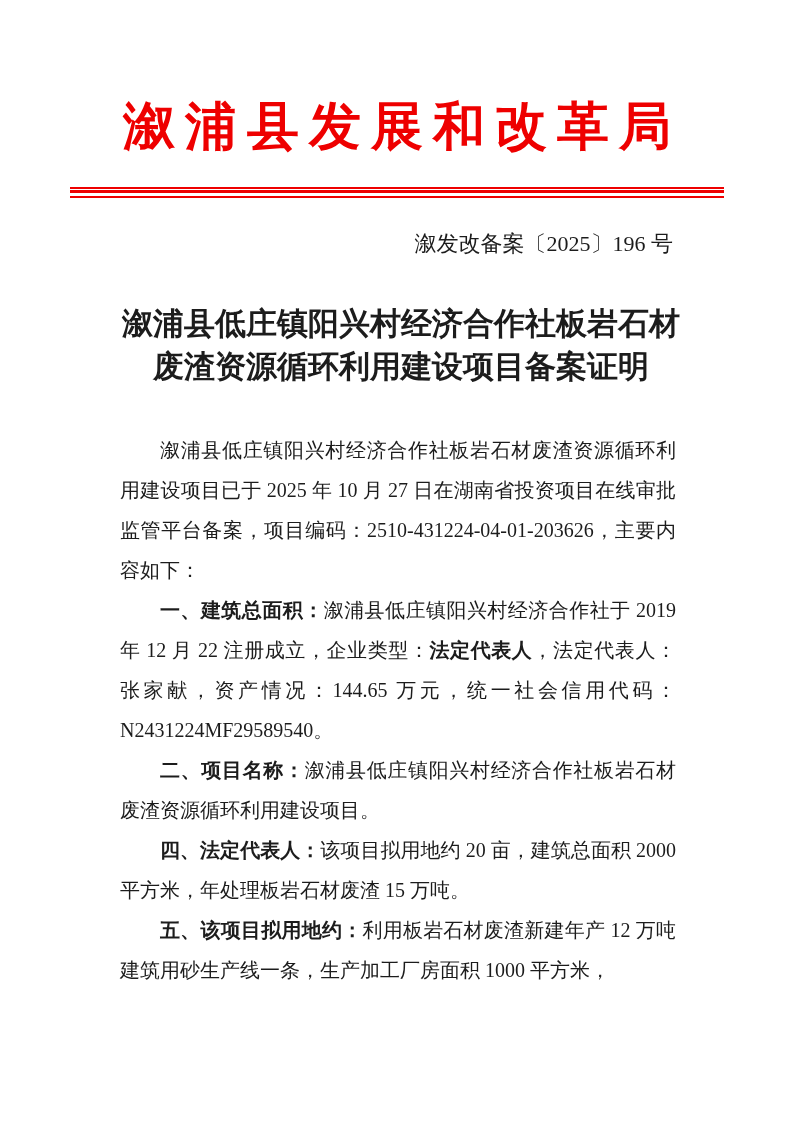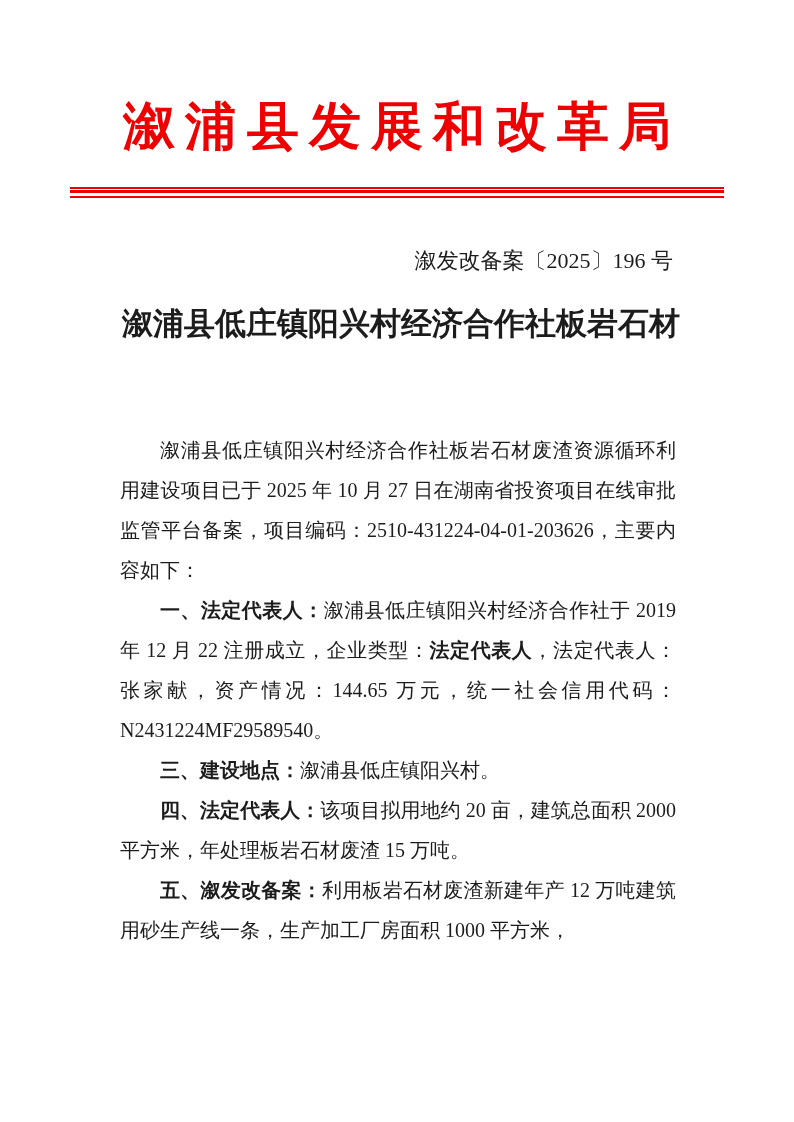--- a/index.html
+++ b/index.html
@@ -34,21 +34,21 @@
     top: 187px; left: 70px; right: 70px;
   }
   .rule-a { height: 2px; background: var(--accent); }
   .rule-gap-thin { height: 1px; background: var(--paper); }
   .rule-b { height: 3px; background: var(--accent); }
   .rule-gap { height: 3px; background: var(--paper); }
   .rule-c { height: 2px; background: var(--accent); }
   
   .doc-number {
     position: absolute;
-    top: 246px; right: 121px;
+    top: 229px; right: 121px;
     font-size: 22px;
     line-height: 30px;
     white-space: nowrap;
   }
   
   .doc-title {
     position: absolute;
     top: 302px; left: 60px; right: 52px;
     text-align: center;
     font-family: "Liberation Sans", "DejaVu Sans", sans-serif;
@@ -87,23 +87,24 @@
     <div class="rule-gap-thin"></div>
     <div class="rule-b"></div>
     <div class="rule-gap"></div>
     <div class="rule-c"></div>
   </div>
 
   <div class="doc-number">溆发改备案〔2025〕196 号</div>
 
   <div class="doc-title">
     <div>溆浦县低庄镇阳兴村经济合作社板岩石材</div>
+    <div>废渣资源循环利用建设项目备案证明</div>
   </div>
 
   <div class="doc-body">
       <p class="para"><span class="seg">溆浦县低庄镇阳兴村经济合作社板岩石材废渣资源循环利用建设项目已于 2025 年 10 月 27 日在湖南省投资项目在线审批监管平台备案，项目编码：2510-431224-04-01-203626，主要内容如下：</span></p>
-      <p class="para"><span class="seg bold">一、法定代表人：</span><span class="seg">溆浦县低庄镇阳兴村经济合作社于 2019 年 12 月 22 注册成立，企业类型：</span><span class="seg bold">法定代表人</span><span class="seg">，法定代表人：张家献，资产情况：144.65 万元，统一社会信用代码：N2431224MF29589540。</span></p>
-      <p class="para"><span class="seg bold">三、建设地点：</span><span class="seg">溆浦县低庄镇阳兴村。</span></p>
+      <p class="para"><span class="seg bold">一、建筑总面积：</span><span class="seg">溆浦县低庄镇阳兴村经济合作社于 2019 年 12 月 22 注册成立，企业类型：</span><span class="seg bold">法定代表人</span><span class="seg">，法定代表人：张家献，资产情况：144.65 万元，统一社会信用代码：N2431224MF29589540。</span></p>
+      <p class="para"><span class="seg bold">二、项目名称：</span><span class="seg">溆浦县低庄镇阳兴村经济合作社板岩石材废渣资源循环利用建设项目。</span></p>
       <p class="para"><span class="seg bold">四、法定代表人：</span><span class="seg">该项目拟用地约 20 亩，建筑总面积 2000 平方米，年处理板岩石材废渣 15 万吨。</span></p>
-      <p class="para"><span class="seg bold">五、溆发改备案：</span><span class="seg">利用板岩石材废渣新建年产 12 万吨建筑用砂生产线一条，生产加工厂房面积 1000 平方米，</span></p>
+      <p class="para"><span class="seg bold">五、该项目拟用地约：</span><span class="seg">利用板岩石材废渣新建年产 12 万吨建筑用砂生产线一条，生产加工厂房面积 1000 平方米，</span></p>
     </div>
 
 </div>
 
 </body></html>

